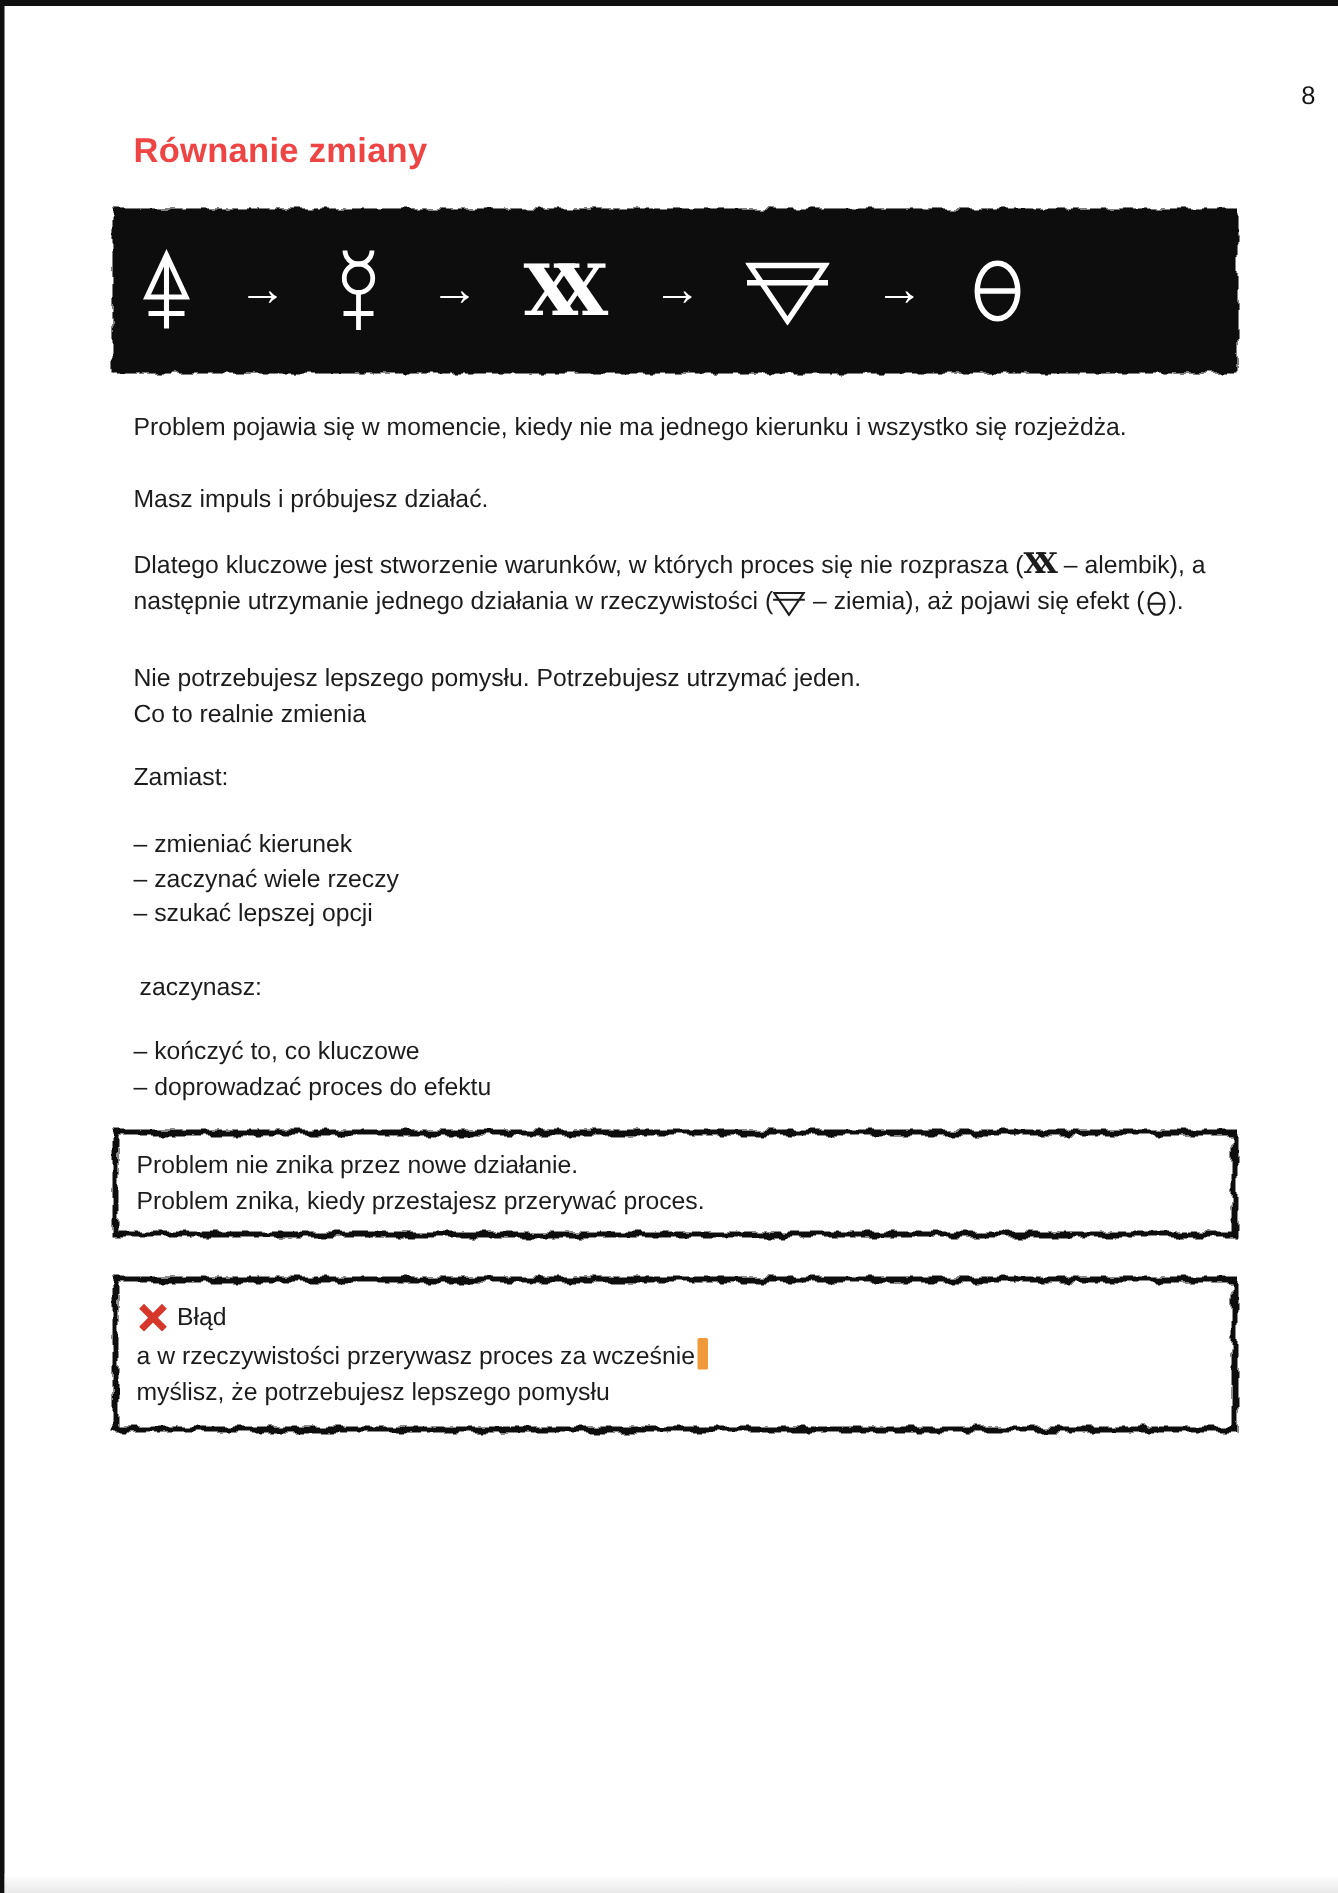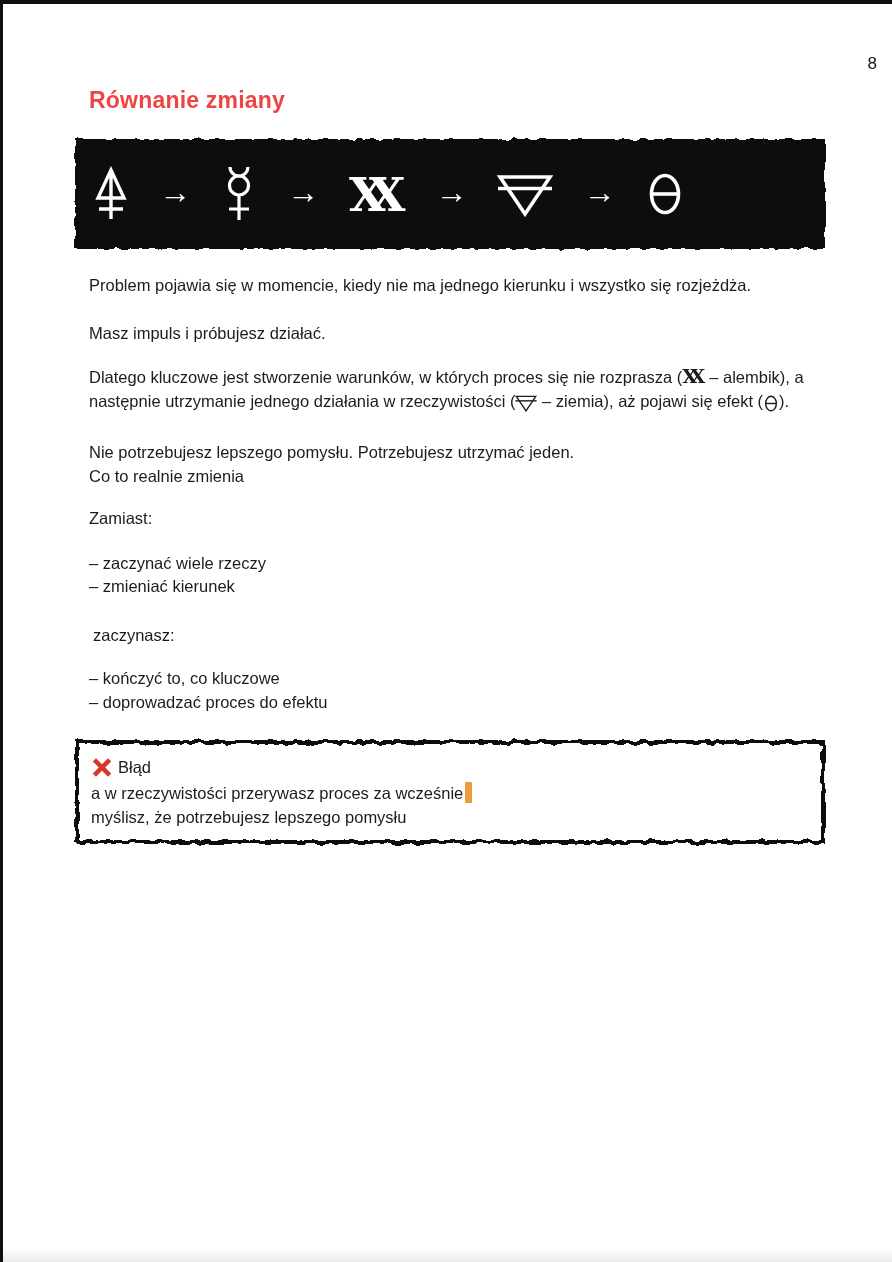--- a/index.html
+++ b/index.html
@@ -153,31 +153,39 @@
     </p>
 
     <p>
       <span class="block">Nie potrzebujesz lepszego pomysłu. Potrzebujesz utrzymać jeden.</span>
       <span class="block">Co to realnie zmienia</span>
     </p>
 
     <p class="p5">Zamiast:</p>
 
     <div class="list">
+      <div>– zmieniać kierunek</div>
       <div>– zaczynać wiele rzeczy</div>
-      <div>– zmieniać kierunek</div>
+      <div>– szukać lepszej opcji</div>
     </div>
 
     <p class="p6">zaczynasz:</p>
 
     <div class="list second">
       <div>– kończyć to, co kluczowe</div>
       <div>– doprowadzać proces do efektu</div>
     </div>
 
+    <div class="sketchbox">
+      <div class="border-layer"></div>
+      <div class="box-content">
+        <span class="block">Problem nie znika przez nowe działanie.</span>
+        <span class="block">Problem znika, kiedy przestajesz przerywać proces.</span>
+      </div>
+    </div>
 
     <div class="sketchbox second">
       <div class="border-layer"></div>
       <div class="box-content">
         <span class="err-title">
           <svg class="xmark" viewBox="0 0 26 26">
               <path d="M4,4.5 L22,22.5 M22,4.5 L4,22.5" stroke="#d6372b" stroke-width="5.4" fill="none"></path>
             </svg>
           <span class="label">Błąd</span>
         </span>

